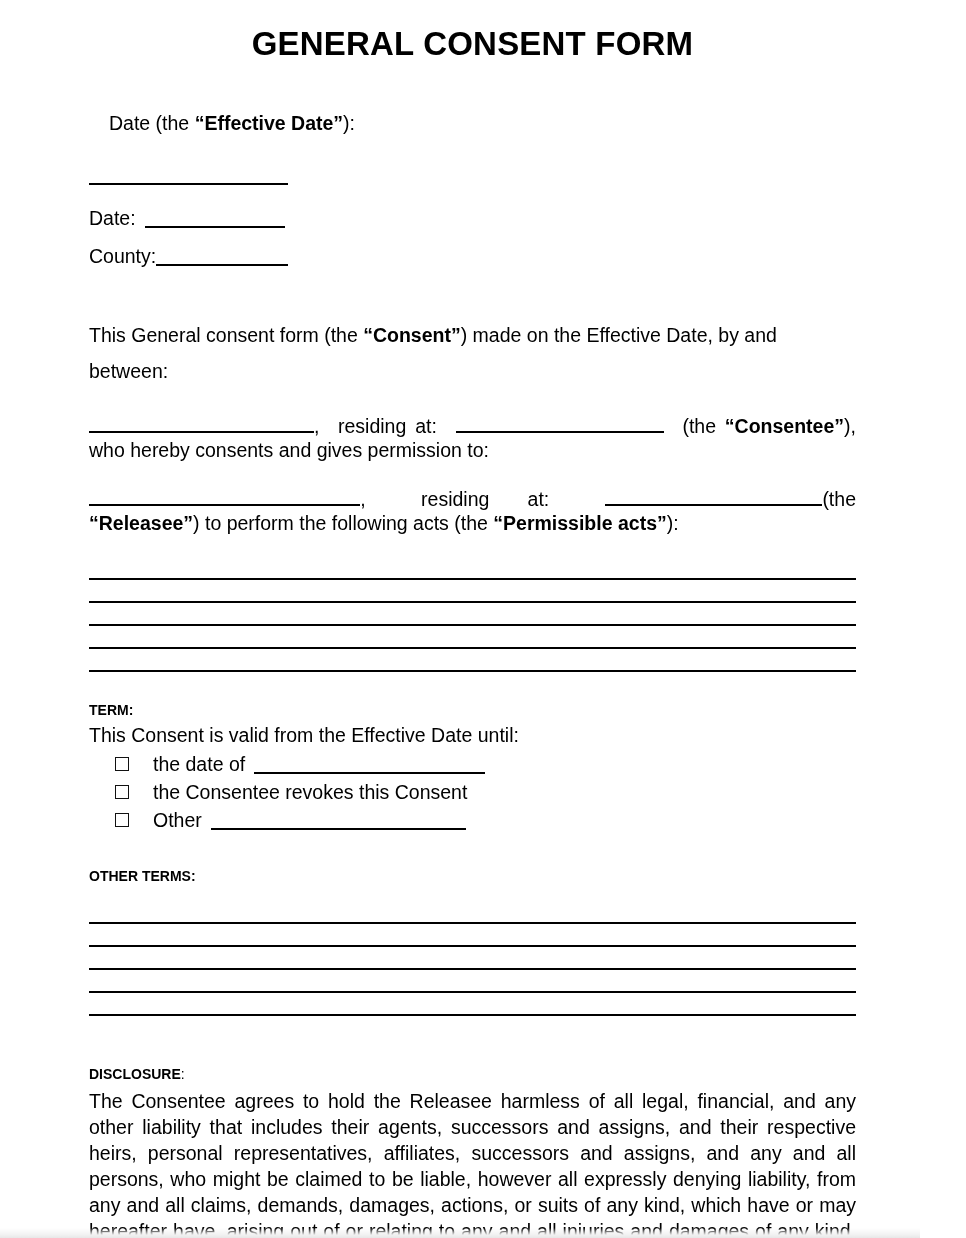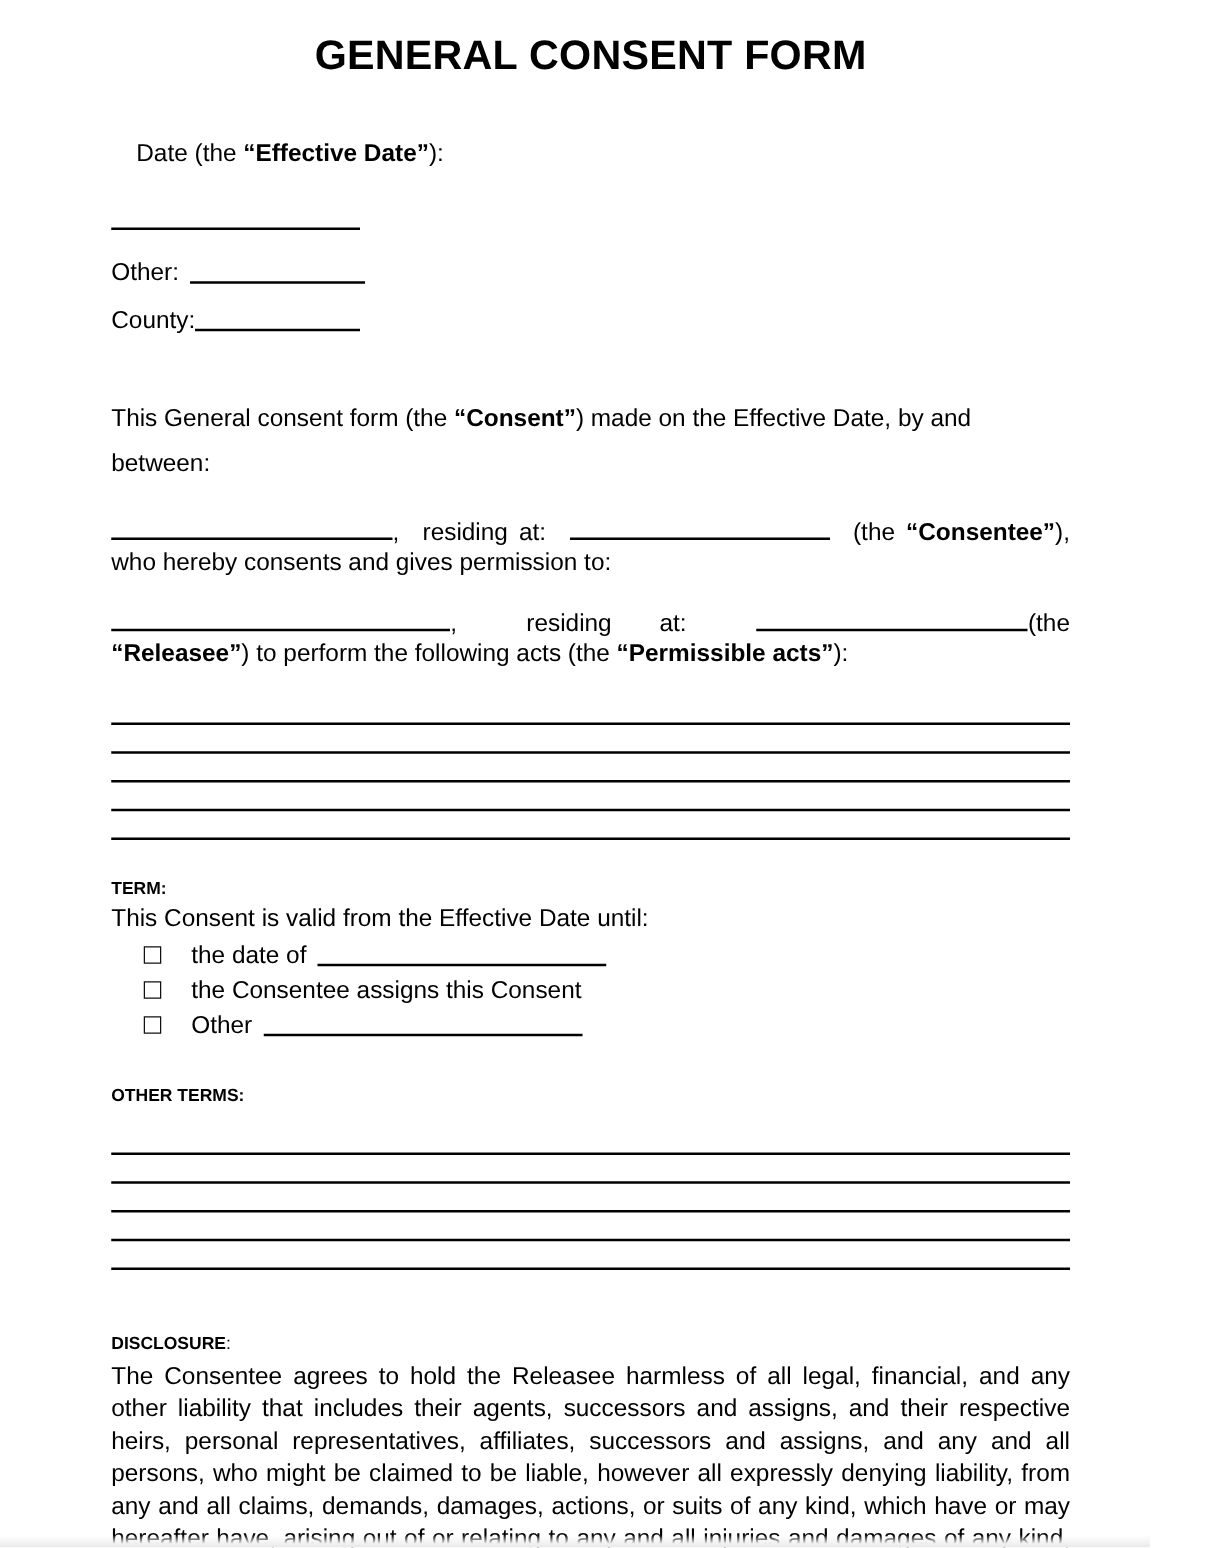--- a/index.html
+++ b/index.html
@@ -144,21 +144,21 @@
 
     <div class="block date-label">
       <span>Date (the </span><span class="b">“Effective Date”</span><span>):</span>
     </div>
 
     <div class="block row-date-rule">
       <span class="blank blank-date"></span>
     </div>
 
     <div class="block row-state">
-      <span>Other:</span><span class="sp-sm"></span><span class="blank blank-state"></span>
+      <span>Date:</span><span class="sp-sm"></span><span class="blank blank-state"></span>
     </div>
 
     <div class="block row-county">
       <span>County:</span><span class="blank blank-county"></span>
     </div>
 
     <div class="para">
       <span>This General consent form (the </span><span class="b">“Consent”</span><span>) made on the Effective Date, by and between:</span>
     </div>
 
@@ -209,21 +209,21 @@
     <div class="section-head term-head">TERM:</div>
     <div class="term-sub">This Consent is valid from the Effective Date until:</div>
 
     <div class="check-list">
       <div class="check-row">
         <span class="checkbox"></span>
         <span class="check-label"><span>the date of</span><span class="sp-sm"></span><span class="blank blank-dateof"></span></span>
       </div>
       <div class="check-row">
         <span class="checkbox"></span>
-        <span class="check-label">the Consentee assigns this Consent</span>
+        <span class="check-label">the Consentee revokes this Consent</span>
       </div>
       <div class="check-row">
         <span class="checkbox"></span>
         <span class="check-label"><span>Other</span><span class="sp-sm"></span><span class="blank blank-other"></span></span>
       </div>
     </div>
 
     <div class="section-head other-terms-head">OTHER TERMS:</div>
     <div class="rules rules-other">
       <div class="rule"></div>

